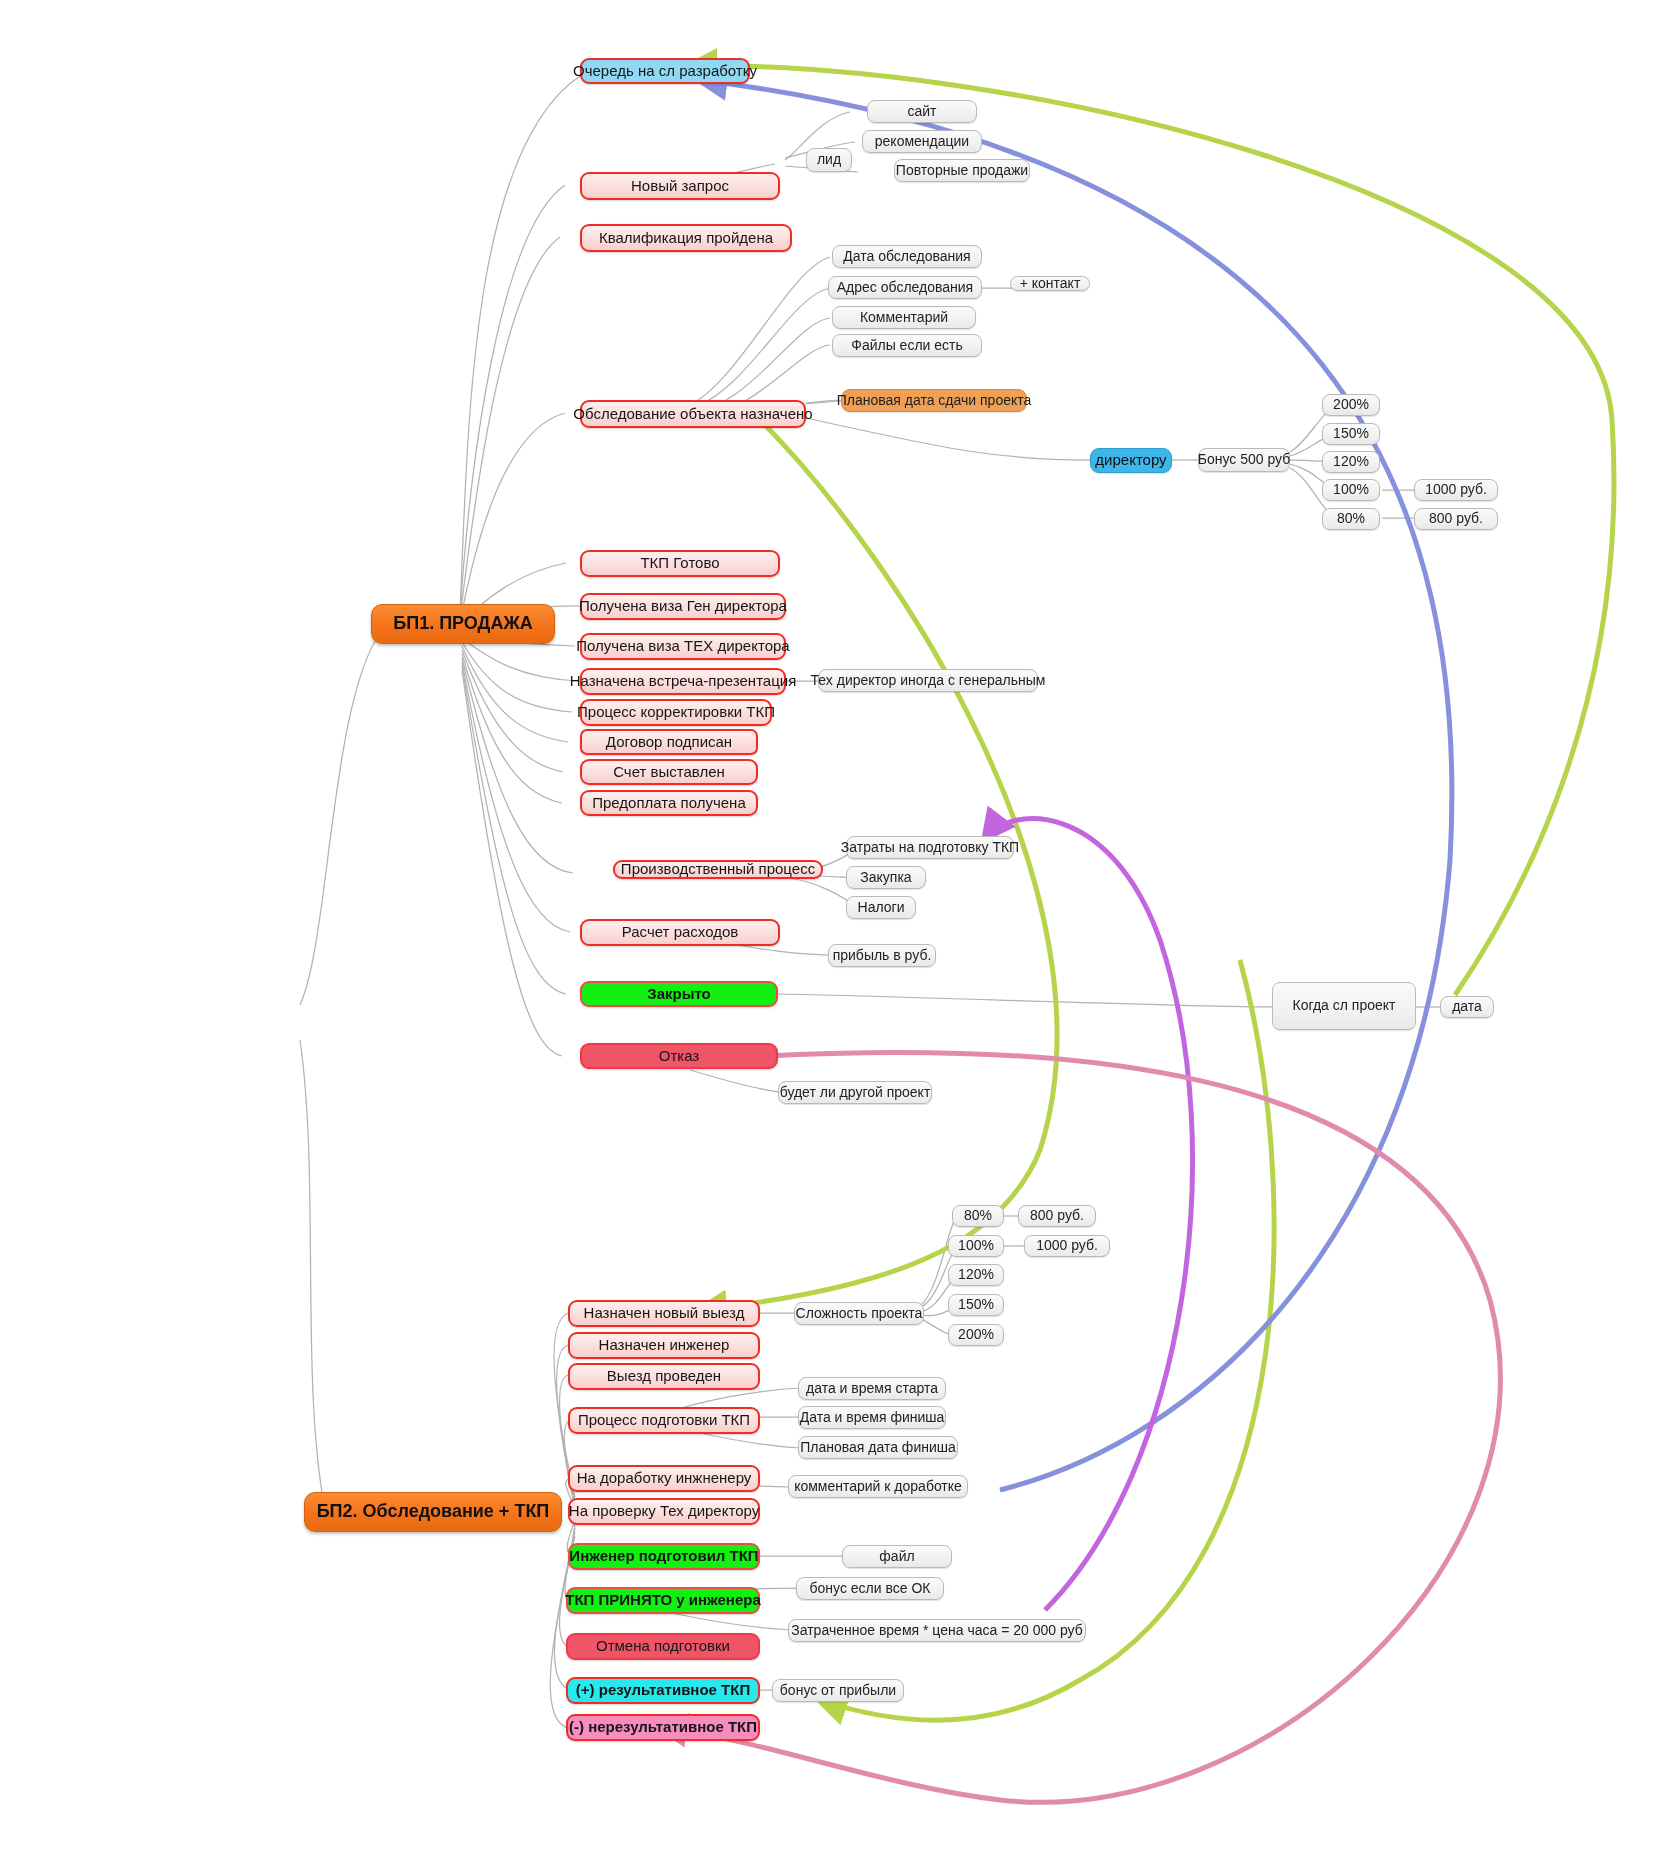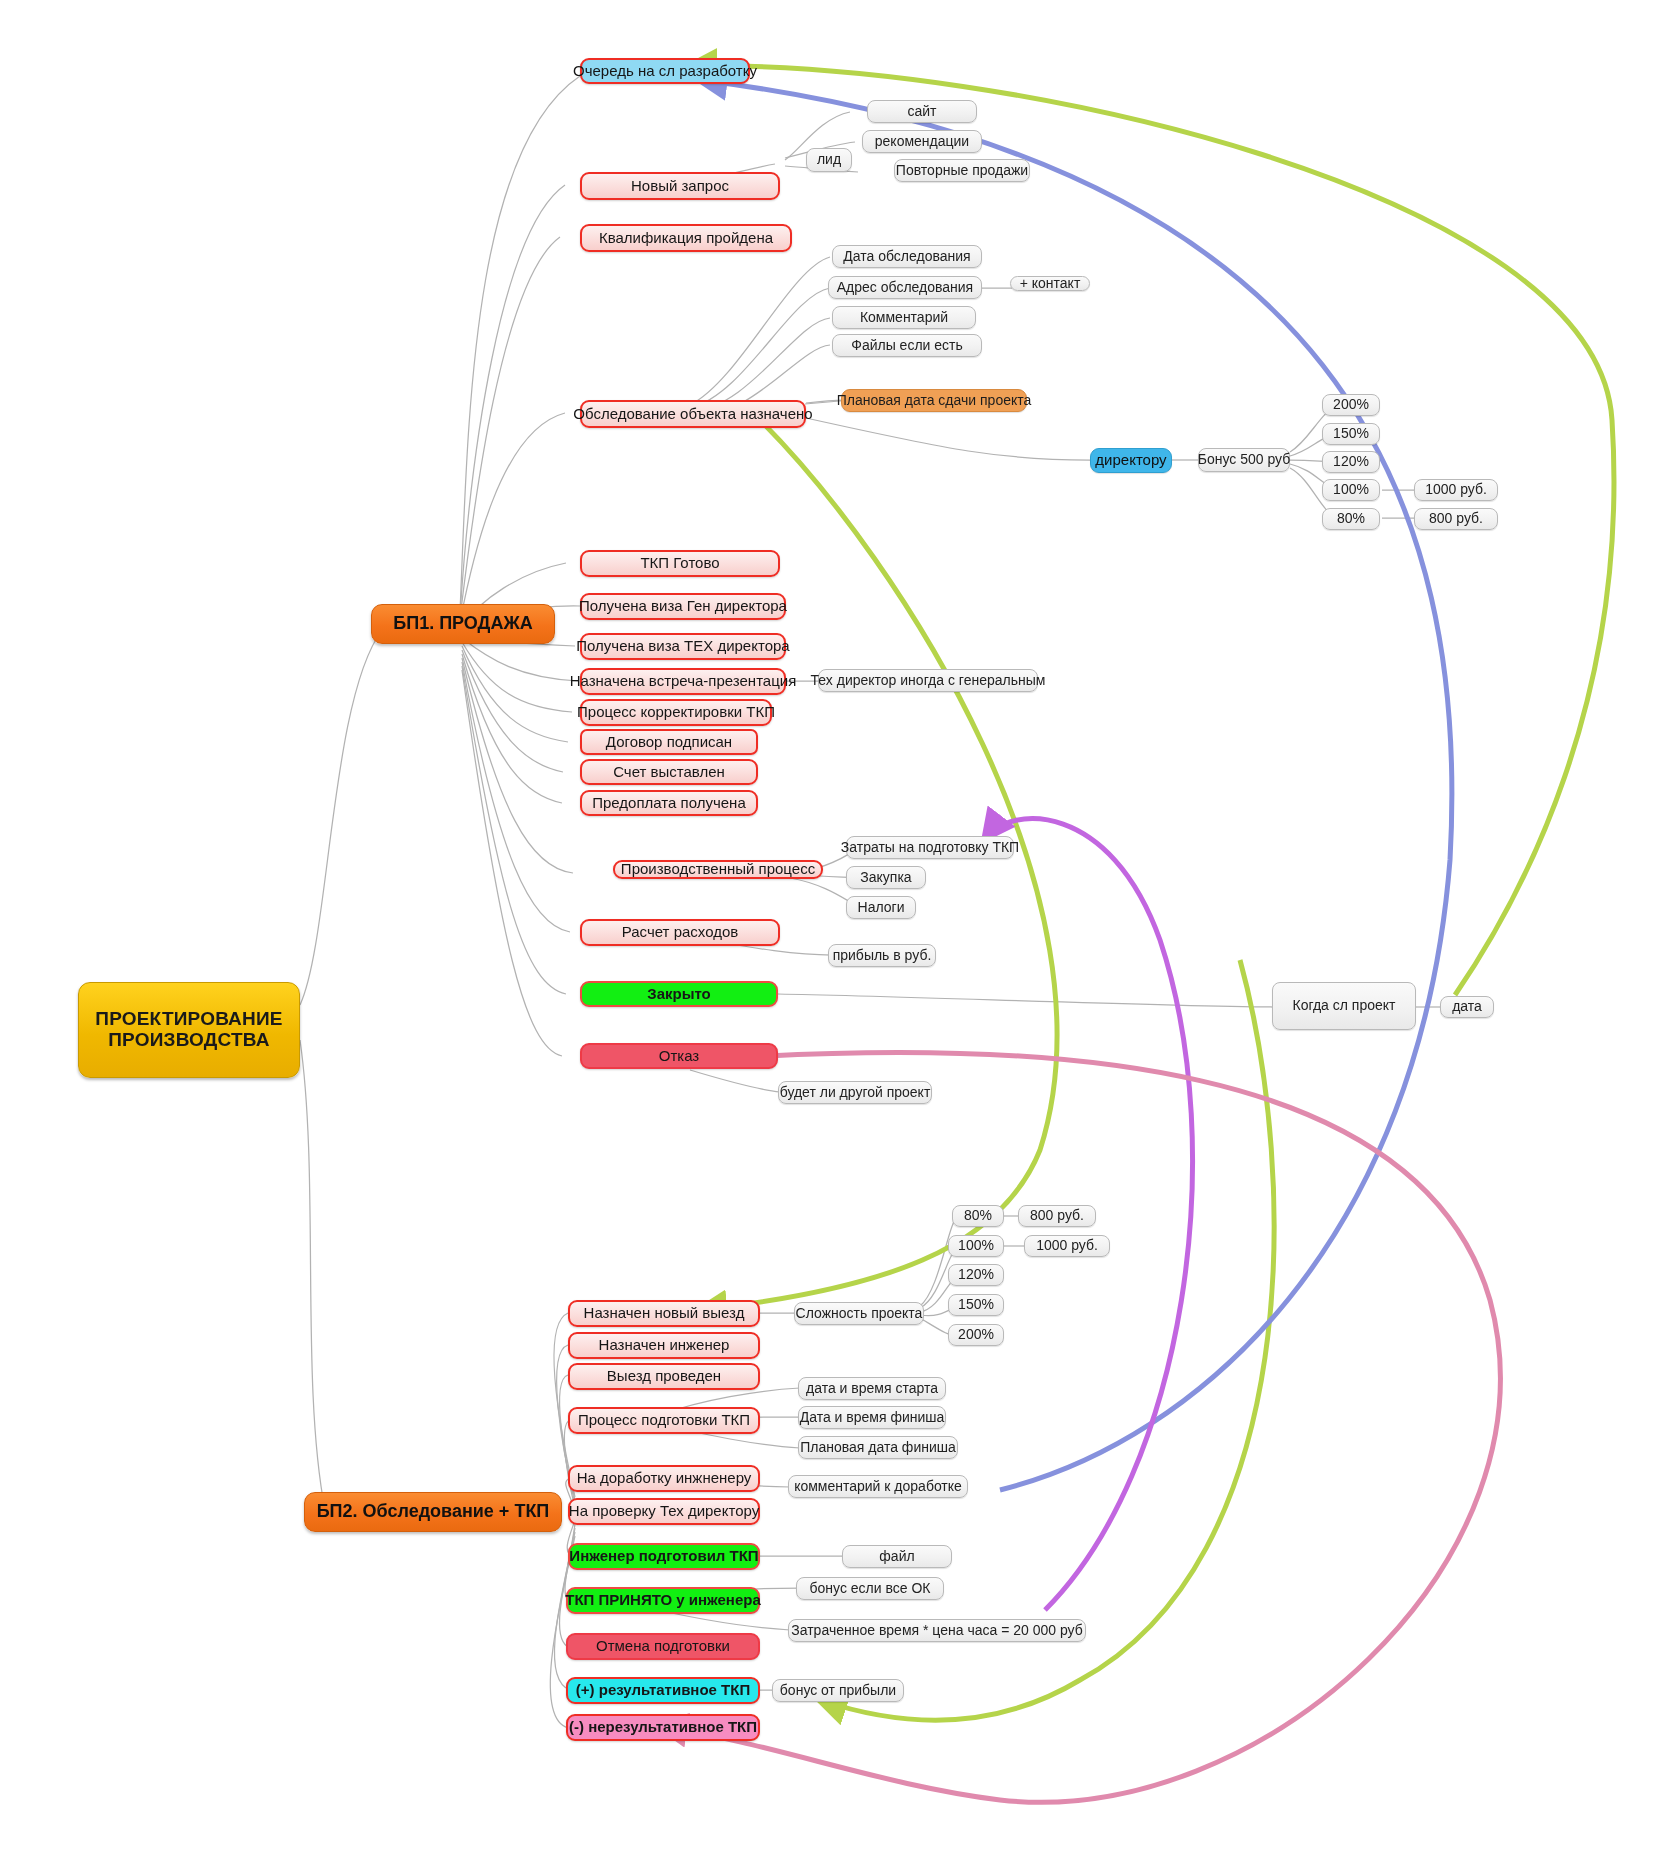--- a/index.html
+++ b/index.html
@@ -185,24 +185,20 @@
 
     <path d="M1240,960 C1300,1180 1300,1560 1080,1680 C980,1740 880,1720 820,1700" fill="none" stroke="#b5d44a" stroke-width="5" marker-end="url(#arrGreen)"></path>
 
     <path d="M1000,1490 C1200,1440 1420,1240 1450,860 C1470,500 1340,160 700,80" fill="none" stroke="#8691dd" stroke-width="5" marker-end="url(#arrBlue)"></path>
 
     <path d="M1045,1610 C1185,1470 1230,1150 1160,940 C1110,800 1010,805 985,838" fill="none" stroke="#c266e0" stroke-width="5" marker-end="url(#arrPurple)"></path>
 
     <path d="M700,1060 C1050,1035 1420,1060 1490,1300 C1560,1560 1260,1830 1000,1800 C880,1785 780,1745 660,1726" fill="none" stroke="#e08aad" stroke-width="5" marker-end="url(#arrPink)"></path>
   </svg>
 
-  <div class="node n-root" style="left:78px;top:982px;width:222px;height:96px;">
-    <span>ПРОЕКТИРОВАНИЕ</span>
-    <span>ПРОИЗВОДСТВА</span>
-  </div>
 
   <div class="node n-proc" style="left:371px;top:604px;width:184px;height:40px;">БП1. ПРОДАЖА</div>
 
   <div class="node n-proc" style="left:304px;top:1492px;width:258px;height:40px;">БП2. Обследование + ТКП</div>
 
   <div class="node n-lblue" style="left:580px;top:58px;width:170px;height:26px;">Очередь на сл разработку</div>
 
   <div class="node n-stage" style="left:580px;top:172px;width:200px;height:28px;">Новый запрос</div>
 
   <div class="node n-stage" style="left:580px;top:224px;width:212px;height:28px;">Квалификация пройдена</div>

